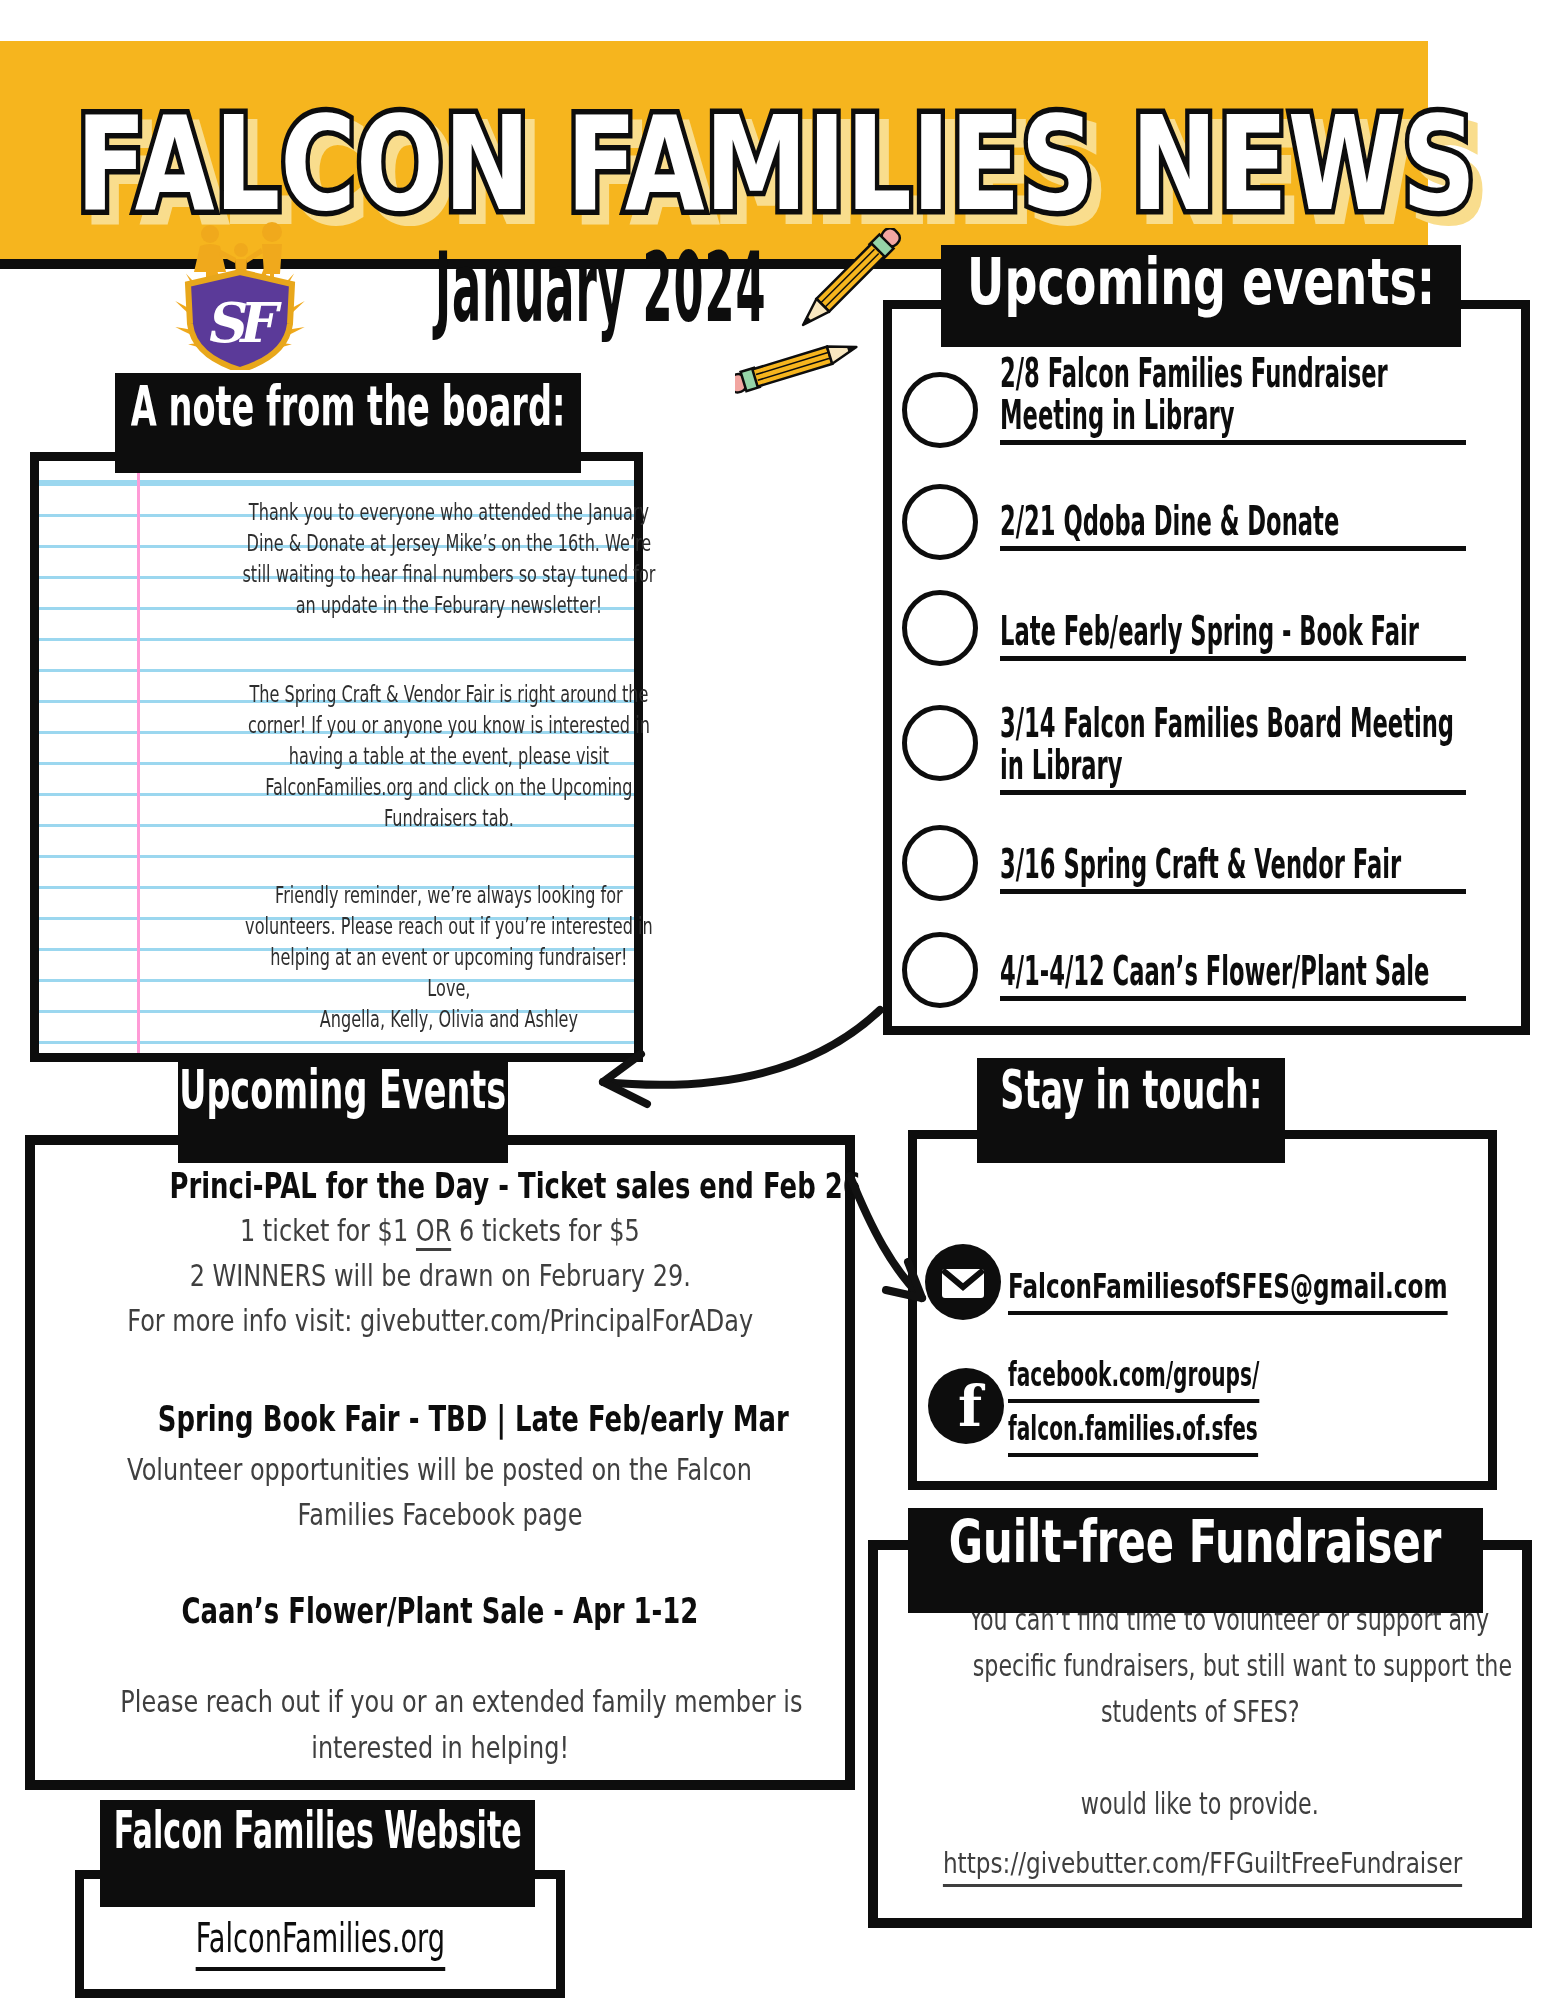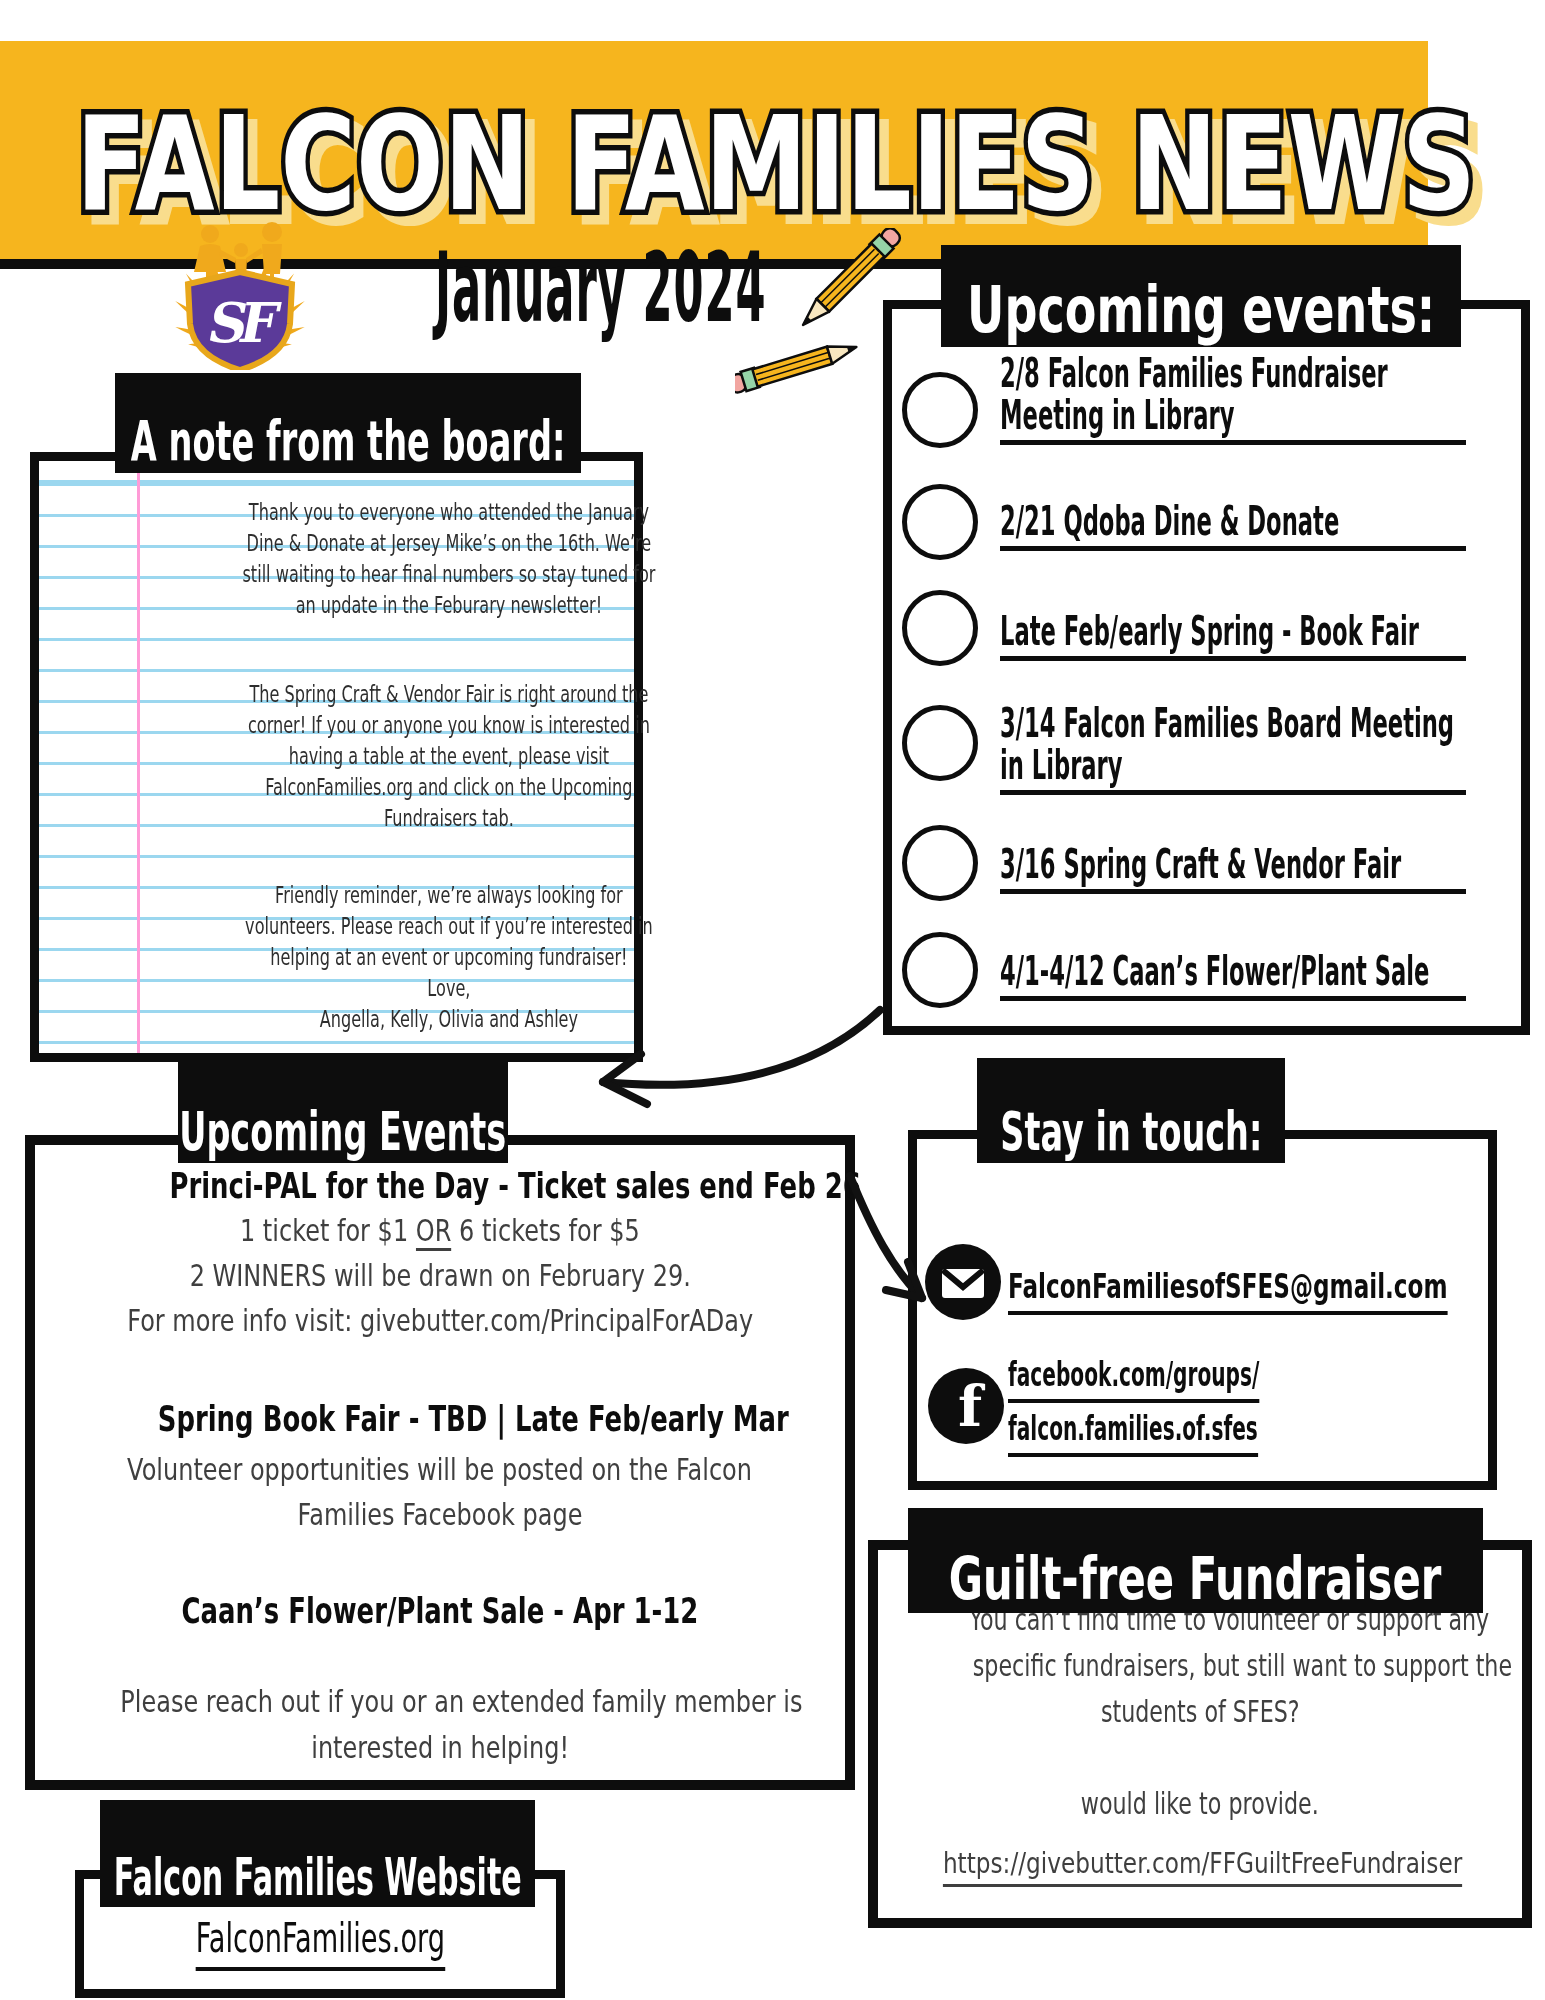--- a/index.html
+++ b/index.html
@@ -3,21 +3,21 @@
 <meta charset="utf-8">
 <style>
   html,body{margin:0;padding:0;background:#fff;}
   .page{position:relative;width:1545px;height:2000px;background:#ffffff;overflow:hidden;
         font-family:"DejaVu Sans", sans-serif;color:#0d0d0d;}
   
   .header{position:absolute;left:0;top:0;width:1428px;height:218px;background:#F6B51E;
           border-bottom:10px solid #0d0d0d;margin-top:41px;}
   .title-svg{position:absolute;left:40px;top:38px;width:1465px;height:158px;}
   
-  .banner{position:absolute;background:#0d0d0d;color:#fff;display:flex;align-items:flex-end;
+  .banner{position:absolute;background:#0d0d0d;color:#fff;display:flex;align-items:flex-start;
           justify-content:center;z-index:3;}
   .obox{position:absolute;background:#fff;border:9px solid #0d0d0d;z-index:1;}
   .squish{display:inline-block;transform:scaleX(var(--sx,0.62));transform-origin:center center;
           white-space:nowrap;font-weight:bold;}
   .line-abs{position:absolute;left:0;width:100%;text-align:center;}
   
   .date-text{position:absolute;left:435px;top:232px;font-size:96px;font-weight:bold;z-index:2;
              transform:scaleX(0.45);transform-origin:left top;white-space:nowrap;letter-spacing:2px;}
   
   .paper-box{position:absolute;left:30px;top:452px;width:595px;height:592px;border:9px solid #0d0d0d;

